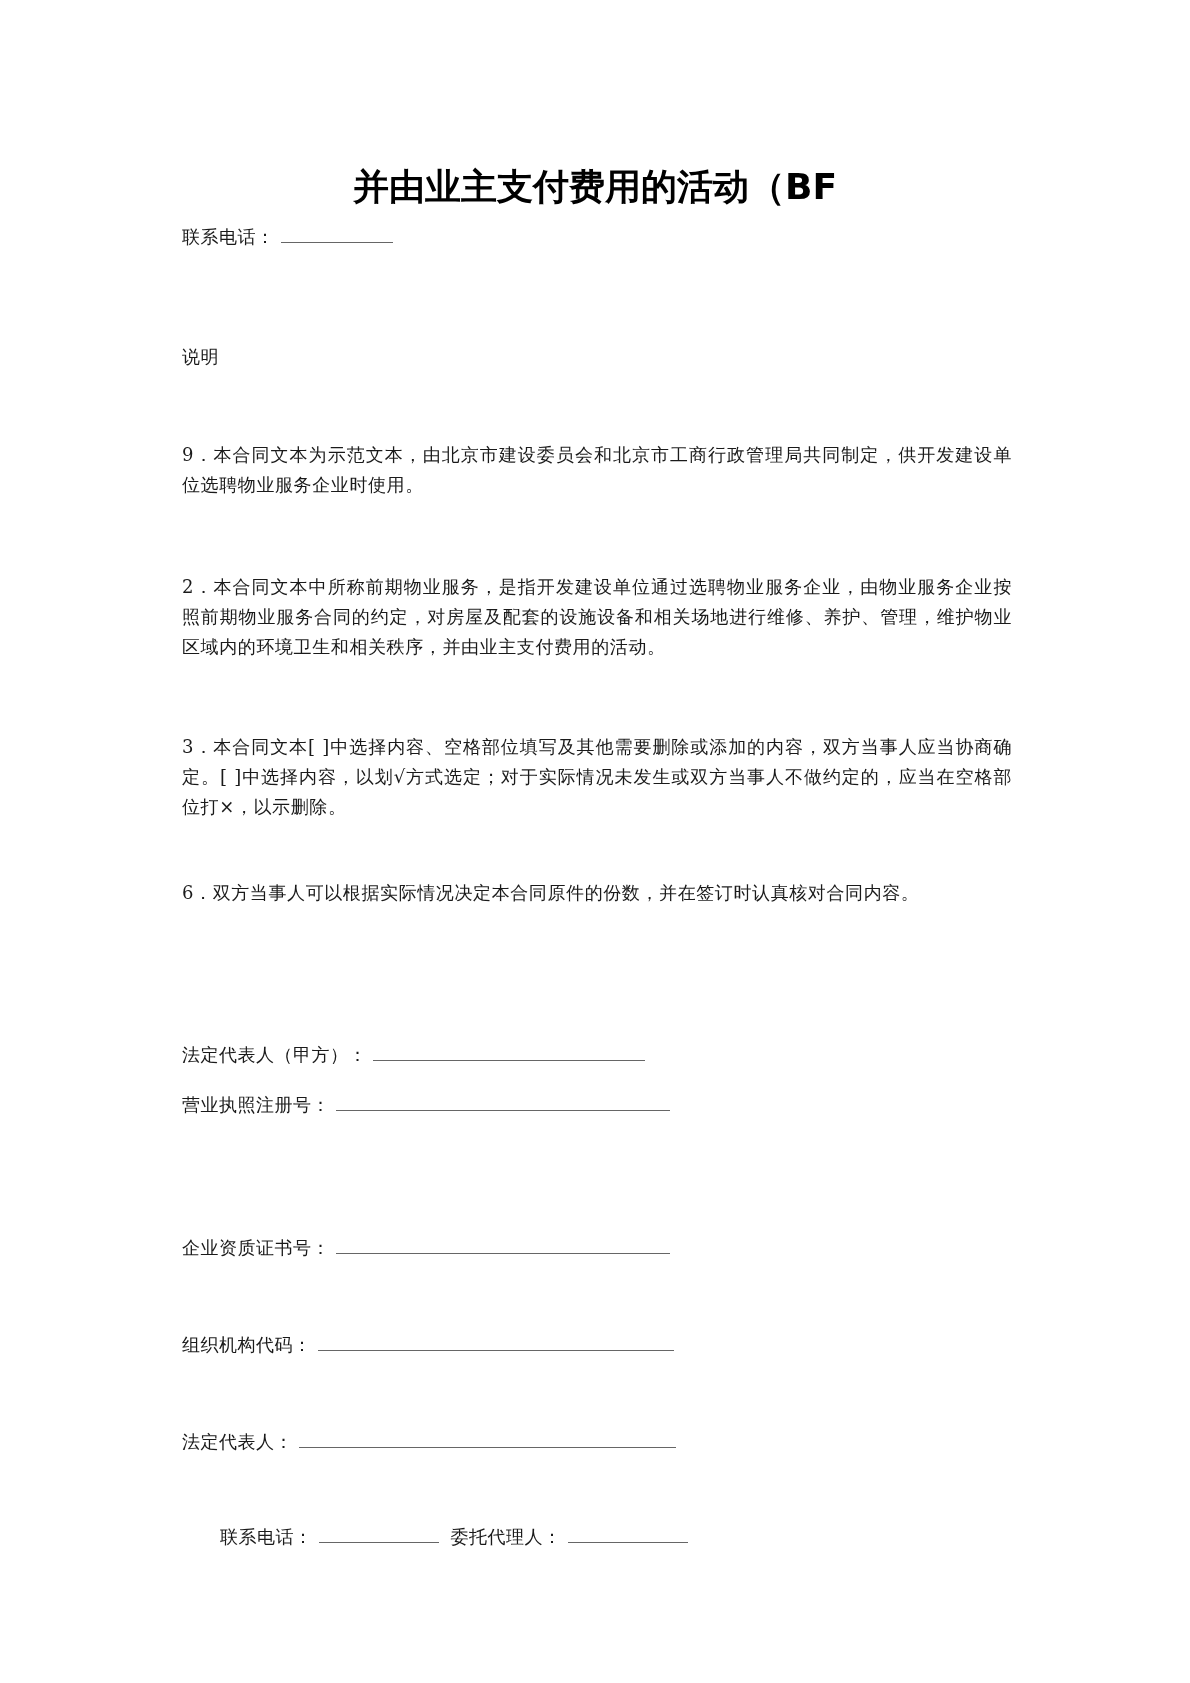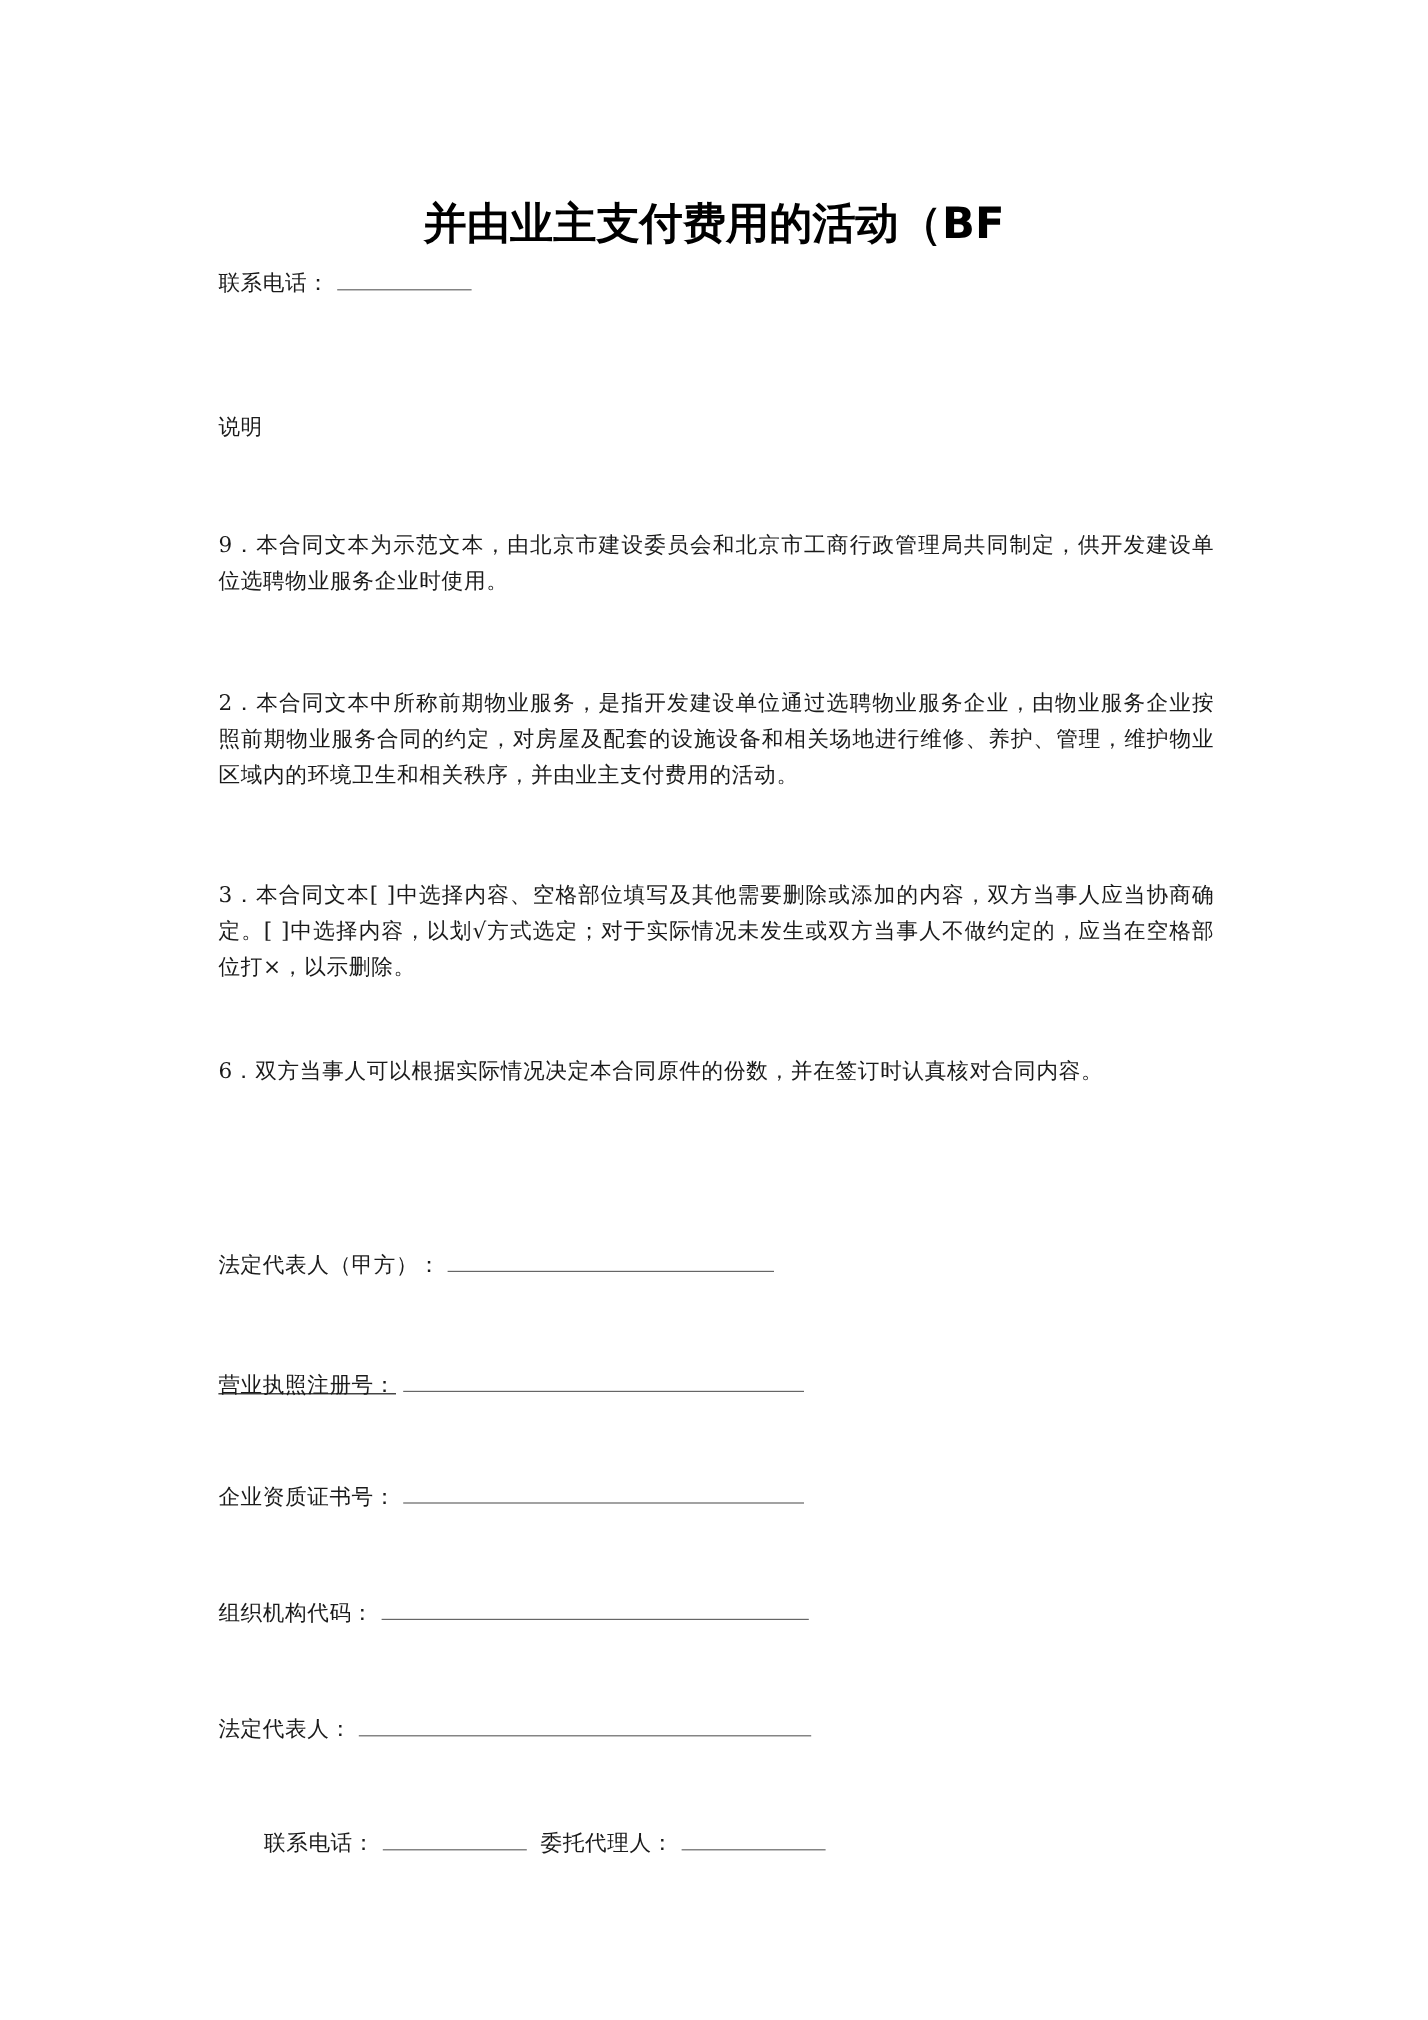--- a/index.html
+++ b/index.html
@@ -40,21 +40,21 @@
 
 <div class="para" style="top:440px;">9．本合同文本为示范文本，由北京市建设委员会和北京市工商行政管理局共同制定，供开发建设单位选聘物业服务企业时使用。</div>
 <div class="para" style="top:572px;">2．本合同文本中所称前期物业服务，是指开发建设单位通过选聘物业服务企业，由物业服务企业按照前期物业服务合同的约定，对房屋及配套的设施设备和相关场地进行维修、养护、管理，维护物业区域内的环境卫生和相关秩序，并由业主支付费用的活动。</div>
 <div class="para" style="top:732px;">3．本合同文本[ ]中选择内容、空格部位填写及其他需要删除或添加的内容，双方当事人应当协商确定。[ ]中选择内容，以划√方式选定；对于实际情况未发生或双方当事人不做约定的，应当在空格部位打×，以示删除。</div>
 <div class="para" style="top:878px;">6．双方当事人可以根据实际情况决定本合同原件的份数，并在签订时认真核对合同内容。</div>
 
 <div class="line" style="top:1040px;">
   <span>法定代表人（甲方）：</span><span class="blank" style="width:272px;"></span>
 </div>
 
-<div class="line" style="top:1140px;text-decoration:underline;">
+<div class="line" style="top:1090px;">
   <span>营业执照注册号：</span><span class="blank" style="width:334px;"></span>
 </div>
 
 <div class="line" style="top:1233px;">
   <span>企业资质证书号：</span><span class="blank" style="width:334px;"></span>
 </div>
 
 <div class="line" style="top:1330px;">
   <span>组织机构代码：</span><span class="blank" style="width:356px;"></span>
 </div>

